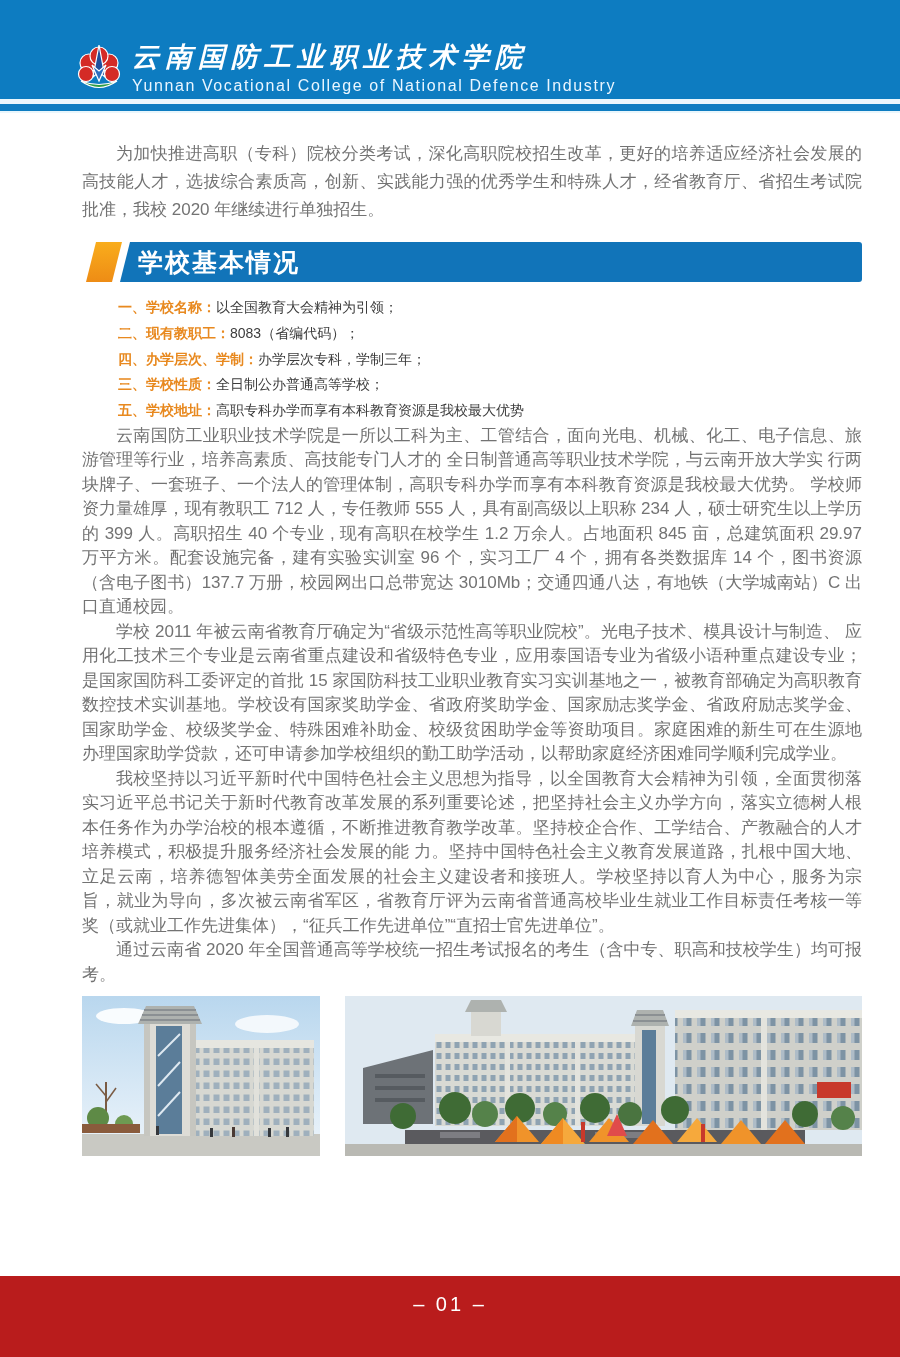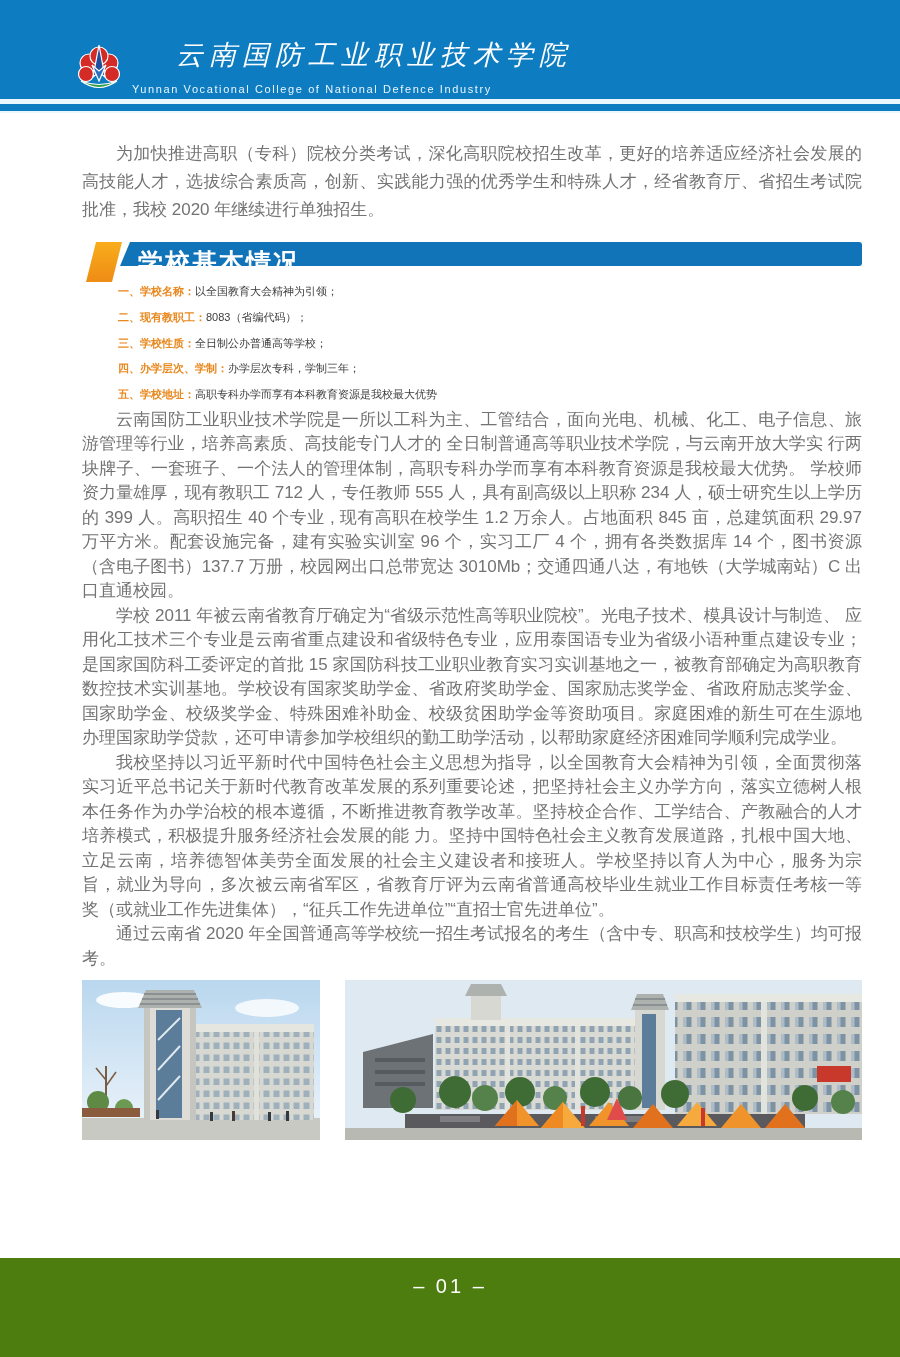--- a/index.html
+++ b/index.html
@@ -8,69 +8,69 @@
     overflow:hidden;font-family:"Liberation Sans","DejaVu Sans",sans-serif;
   }
   
   .top-banner{
     height:99px;background:#0d7cc1;display:flex;align-items:flex-end;
     padding:0 0 2px 76px;box-sizing:border-box;
   }
   .emblem{flex:0 0 auto;margin:0 10px 0 0;}
   .titles{display:flex;flex-direction:column;padding-bottom:2px;}
   .title-zh{
-    color:#ffffff;font-size:27px;font-weight:normal;letter-spacing:6px;
-    font-style:italic;line-height:32px;white-space:nowrap;margin-left:44px;
+    color:#ffffff;font-size:27px;font-weight:bold;letter-spacing:6px;
+    font-style:italic;line-height:32px;white-space:nowrap;
   }
   .title-en{
-    color:#eaf6ff;font-size:11px;letter-spacing:1.6px;margin-top:12px;white-space:nowrap;
+    color:#eaf6ff;font-size:16px;letter-spacing:1.6px;margin-top:4px;white-space:nowrap;
   }
   .stripe-pale{height:5px;background:#e9f6fc;}
   .stripe-blue{height:7px;background:#0d7cc1;}
   .stripe-pale2{height:2px;background:#e9f6fc;}
 
   
   .content{margin:0 38px 0 82px;width:780px;box-sizing:border-box;}
   .para{
     margin:0;font-size:17px;line-height:24.5px;color:#737373;
     text-align:justify;text-indent:2em;
   }
   .para.intro{margin-top:27px;line-height:28px;}
 
   
-  .section-bar{position:relative;height:24px;margin:18px 0 13px;}
+  .section-bar{position:relative;height:40px;margin:18px 0 13px;}
   .slash{
     position:absolute;left:4px;top:0;width:26px;height:40px;
     background:linear-gradient(#f9ad1c,#ee8c15);
     transform:skewX(-14deg);transform-origin:left bottom;
   }
   .bar{
     position:absolute;left:38px;right:0;top:0;bottom:0;background:#1174b9;
     border-radius:0 3px 3px 0;
     clip-path:polygon(10px 0,100% 0,100% 100%,0 100%);
   }
   .bar-title{
     display:inline-block;padding-left:18px;line-height:40px;color:#ffffff;
     font-size:25px;font-weight:bold;letter-spacing:2px;
   }
 
   
-  .info-list{list-style:none;margin:0;padding:0 0 0 36px;font-size:11px;line-height:25.8px;}
+  .info-list{list-style:none;margin:0;padding:0 0 0 36px;font-size:14px;line-height:25.8px;}
   .info-list li{display:flex;align-items:flex-start;}
   .info-label{color:#e8891f;font-weight:bold;white-space:nowrap;}
   .info-value{color:#3c3c3c;}
   .info-value .line{display:block;}
 
   
   .photos{display:flex;gap:25px;margin-top:9px;}
   .photo{display:block;border:0;}
 
   
   .footer-band{
-    position:absolute;left:0;right:0;bottom:0;height:99px;background:#4d7c0f;
+    position:absolute;left:0;right:0;bottom:0;height:81px;background:#b91c1c;
     text-align:center;
   }
   .page-number{
     display:inline-block;margin-top:17px;color:#ffffff;font-size:20px;letter-spacing:3px;
   }
 </style>
 </head>
 <body>
 
 <div class="page">
@@ -111,26 +111,26 @@
     <ul class="info-list">
       <li>
         <span class="info-label">一、学校名称：</span>
         <span class="info-value">以全国教育大会精神为引领；</span>
       </li>
       <li>
         <span class="info-label">二、现有教职工：</span>
         <span class="info-value">8083（省编代码）；</span>
       </li>
       <li>
+        <span class="info-label">四、办学层次、学制：</span>
+        <span class="info-value">办学层次专科，学制三年；</span>
+      </li>
+      <li>
         <span class="info-label">三、学校性质：</span>
         <span class="info-value">全日制公办普通高等学校；</span>
-      </li>
-      <li>
-        <span class="info-label">四、办学层次、学制：</span>
-        <span class="info-value">办学层次专科，学制三年；</span>
       </li>
       <li>
         <span class="info-label">五、学校地址：</span>
         <span class="info-value">
           <span class="line">高职专科办学而享有本科教育资源是我校最大优势</span>
         </span>
       </li>
     </ul>
 
     <p class="para">云南国防工业职业技术学院是一所以工科为主、工管结合，面向光电、机械、化工、电子信息、旅游管理等行业，培养高素质、高技能专门人才的 全日制普通高等职业技术学院，与云南开放大学实 行两块牌子、一套班子、一个法人的管理体制，高职专科办学而享有本科教育资源是我校最大优势。 学校师资力量雄厚，现有教职工 712 人，专任教师 555 人，具有副高级以上职称 234 人，硕士研究生以上学历的 399 人。高职招生 40 个专业 , 现有高职在校学生 1.2 万余人。占地面积 845 亩，总建筑面积 29.97 万平方米。配套设施完备，建有实验实训室 96 个，实习工厂 4 个，拥有各类数据库 14 个，图书资源（含电子图书）137.7 万册，校园网出口总带宽达 3010Mb；交通四通八达，有地铁（大学城南站）C 出口直通校园。</p>

